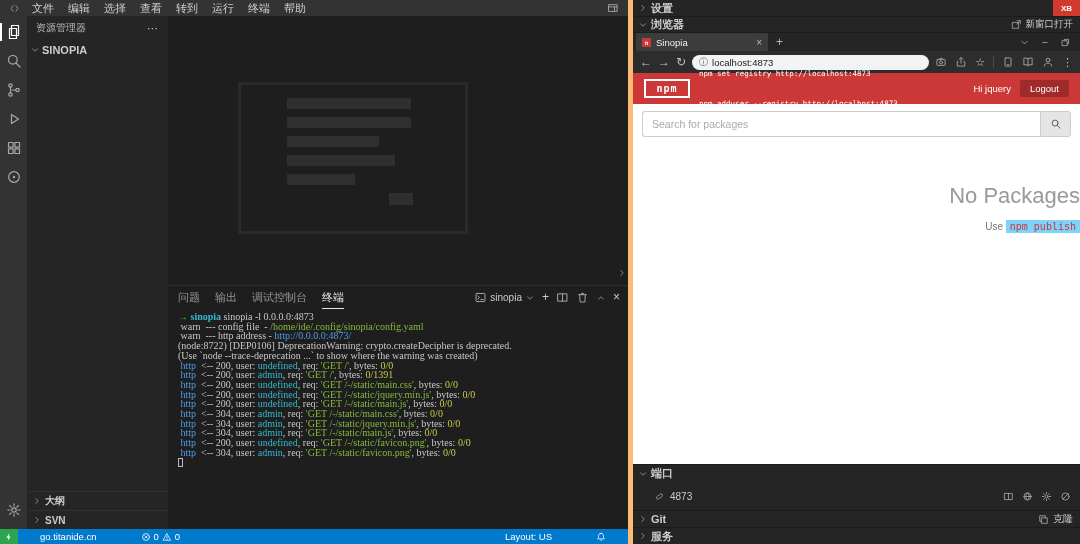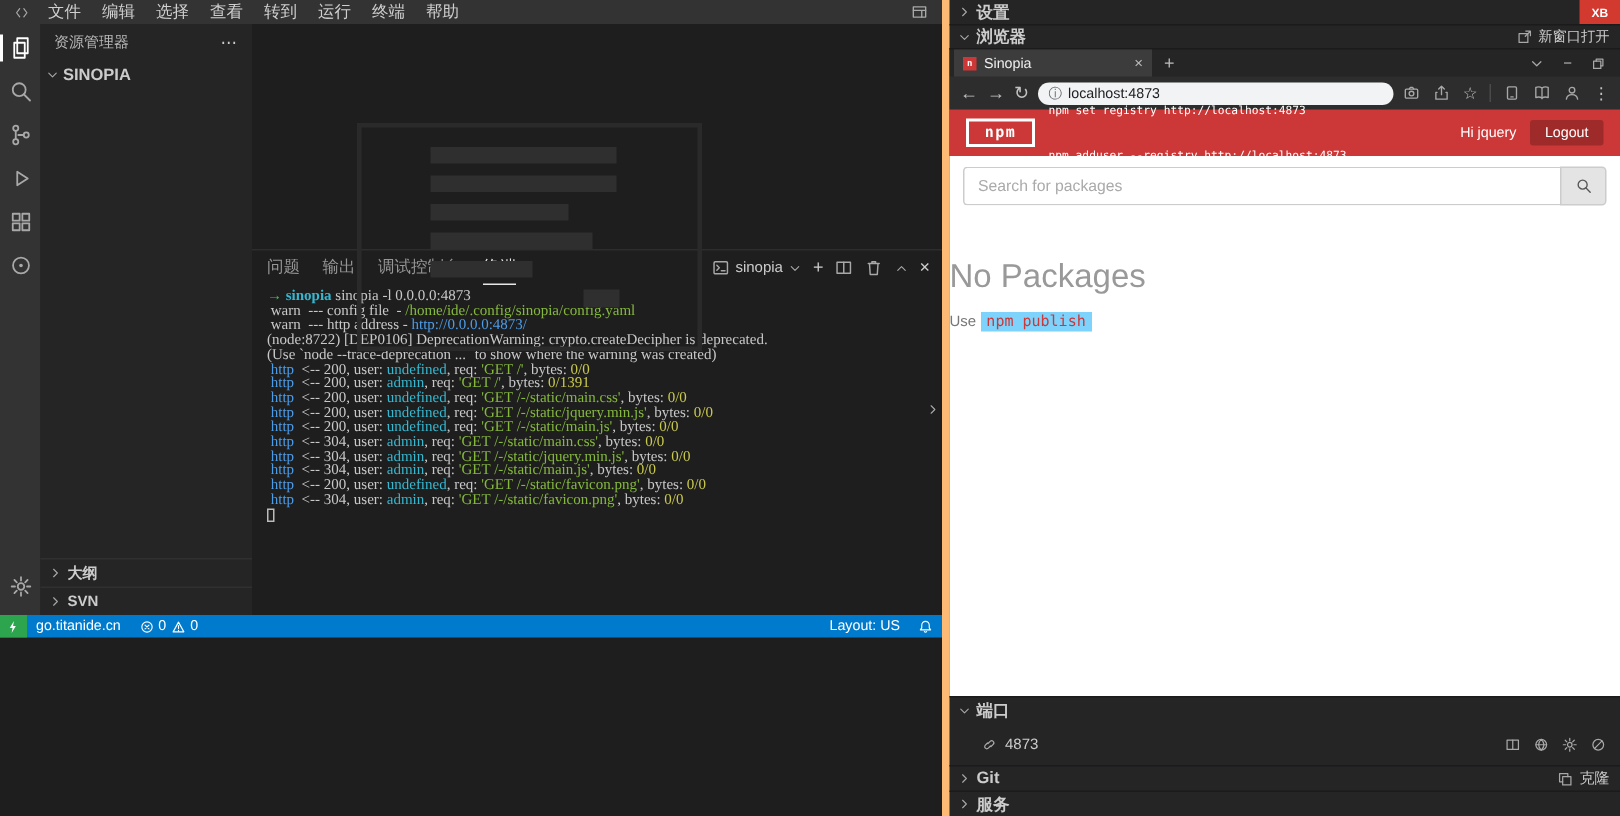--- a/index.html
+++ b/index.html
@@ -1,21 +1,21 @@
 <!DOCTYPE html>
 <html><head>
 <meta charset="utf-8">
 <style>
 *{box-sizing:border-box;margin:0;padding:0}
 html,body{width:1080px;height:544px;overflow:hidden;background:#1e1e1e;font-family:"Liberation Sans","DejaVu Sans",sans-serif}
 #app{position:relative;width:1080px;height:544px;overflow:hidden}
 svg.i{fill:none;stroke:#a8a8a8;stroke-width:1.2;stroke-linecap:round;stroke-linejoin:round;display:block}
 .ci{width:10px;height:10px}
 
-.left{position:absolute;left:0;top:0;width:628px;height:425px}
+.left{position:absolute;left:0;top:0;width:628px;height:544px}
 .titlebar{height:16px;background:#333;display:flex;align-items:center;padding:0 4px}
 .logo{width:15px;height:11px;margin:0 3px}
 .menu-item{color:#cfcfcf;font-size:11px;line-height:16px;padding:0 7px;white-space:nowrap;cursor:default}
 .tb-right{margin-left:auto;display:flex;align-items:center;padding-right:5px}
 .workbench{position:absolute;top:16px;left:0;right:0;bottom:15px;display:flex}
 .activitybar{width:27px;background:#333;display:flex;flex-direction:column;align-items:center;padding-top:7px;gap:11px;flex:none}
 .ab-item{width:20px;height:18px;display:flex;align-items:center;justify-content:center;position:relative}
 .ab-item svg{width:16px;height:16px}
 .ab-item.active svg{stroke:#fff}
 .ab-item.active:before{content:"";position:absolute;left:-4px;top:0;width:2px;height:18px;background:#fff}
@@ -42,21 +42,21 @@
 .glyph-btn{font-size:12px;color:#ccc;line-height:13px}
 .terminal{flex:1;padding:3px 0 0 10px;font-family:Liberation Serif, serif;font-size:10px;line-height:9.7px;overflow:hidden}
 .term-line{white-space:pre}
 .t-fg{color:#c8c8c8}.t-grn{color:#85b93c}.t-yel{color:#c9c94d}.t-blu{color:#4d9ce8}.t-cyn{color:#35b8d0}
 .t-bgrn{color:#37c837;font-weight:bold}.t-bcyn{color:#35b8d0;font-weight:bold}
 .term-cursor{display:inline-block;width:5px;height:9px;border:1px solid #bbb;vertical-align:-1px}
 .panel-expand{position:absolute;right:1px;top:252px;stroke:#8a8a8a}
 .statusbar{position:absolute;left:0;bottom:0;width:628px;height:15px;background:#007acc;display:flex;align-items:center;color:#fff;font-size:9.5px}
 .remote{height:15px;background:#2da44e;display:flex;align-items:center;padding:0 4px;flex:none}
 .remote svg{width:10px;height:10px}
-.sb-item{display:flex;align-items:center;gap:3px;padding:0 6px;height:15px;white-space:nowrap}
+.sb-item{display:flex;align-items:center;gap:3px;padding:0 22px;height:15px;white-space:nowrap}
 .sb-item svg{width:10px;height:10px;stroke:#fff}
 .sb-spacer{flex:1}
 
 .right{position:absolute;left:628px;top:0;width:452px;height:544px;background:#252526;display:flex;flex-direction:column;border-left:5px solid #fdba74}
 .sec-head{display:flex;align-items:center;gap:3px;padding-left:5px;font-size:11px;font-weight:bold;color:#ccc;flex:none}
 .h16{height:16px}.h16b{height:16px;border-top:1px solid #1b1b1c}
 .h18{height:18px;border-top:1px solid #1b1b1c}.h17{height:17px;border-top:1px solid #1b1b1c}
 .avatar{margin-left:auto;width:27px;height:16px;background:#d33a2f;color:#fff;font-size:8px;font-weight:bold;display:flex;align-items:center;justify-content:center}
 .openwin{margin-left:auto;display:flex;align-items:center;gap:4px;font-size:9.5px;font-weight:normal;color:#ccc;padding-right:7px}
 .openwin svg{width:11px;height:11px}
@@ -80,21 +80,21 @@
 .npmlogo{width:46px;height:19px;border:2px solid #fff;display:flex;align-items:center;justify-content:center;color:#fff;font-weight:bold;font-size:10px;letter-spacing:1px;font-family:"DejaVu Sans Mono",monospace;flex:none}
 .npmcmds{font-family:"DejaVu Sans Mono","Liberation Mono",monospace;font-size:7.5px;line-height:10px;color:#fff;white-space:pre}
 .npmright{margin-left:auto;display:flex;align-items:center;gap:9px}
 .hi{color:#fff;font-size:9.5px}
 .logout{background:#9e2b2a;color:#fff;font-size:9.5px;padding:3px 10px;border-radius:2px;border:none;font-family:inherit}
 .bcontent{height:360px;background:#fff;flex:none}
 .searchrow{display:flex;padding:7px 9px 0}
 .searchbox{flex:1;height:26px;border:1px solid #ccc;border-right:none;border-radius:3px 0 0 3px;display:flex;align-items:center;padding:0 9px;font-size:10.5px;color:#aaa;background:#fff}
 .searchbtn{width:31px;height:26px;background:#e4e4e4;border:1px solid #ccc;border-radius:0 3px 3px 0;display:flex;align-items:center;justify-content:center}
 .searchbtn svg{width:12px;height:12px;stroke:#555}
-.empty{text-align:left;margin-top:34px}
+.empty{text-align:right;margin-top:46px}
 .empty-title{font-size:22px;color:#999;font-weight:400}
 .empty-hint{margin-top:12px;font-size:10px;color:#777}
 .code{font-family:"DejaVu Sans Mono","Liberation Mono",monospace;color:#cb3837;background:#7dd3fc;padding:1px 4px;font-size:10px}
 .portrow{height:28px;display:flex;align-items:center;gap:5px;padding:0 9px 0 21px;font-size:10px;color:#ccc;flex:none}
 .portrow svg{width:11px;height:11px}
 .port-actions{margin-left:auto;display:flex;align-items:center;gap:8px}
 .clone{margin-left:auto;display:flex;align-items:center;gap:4px;font-size:10px;font-weight:normal;color:#ccc;padding-right:7px}
 .clone svg{width:11px;height:11px}
 </style>
 </head>

